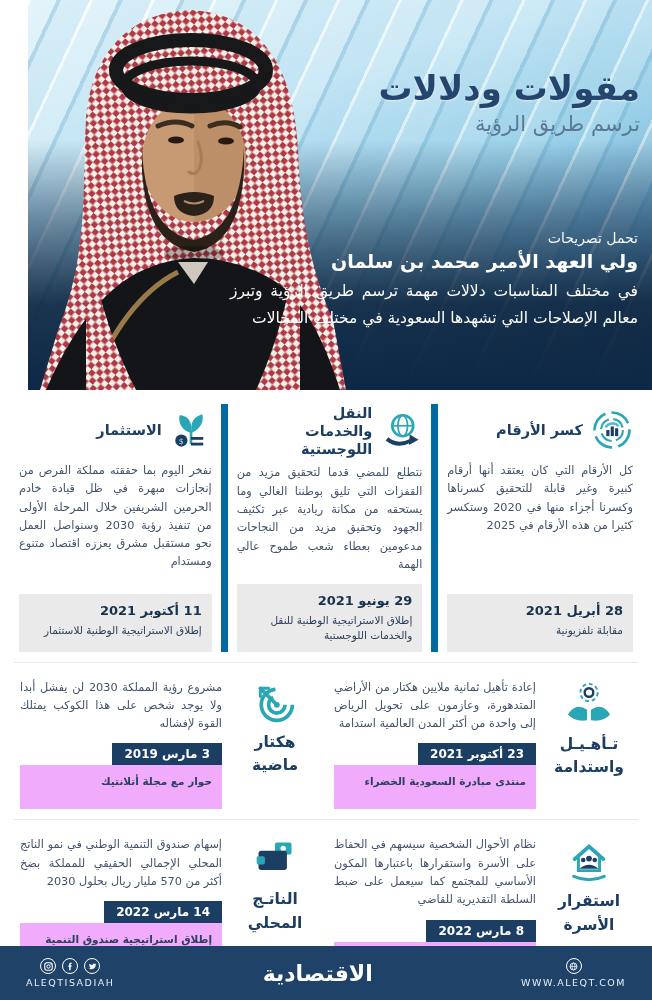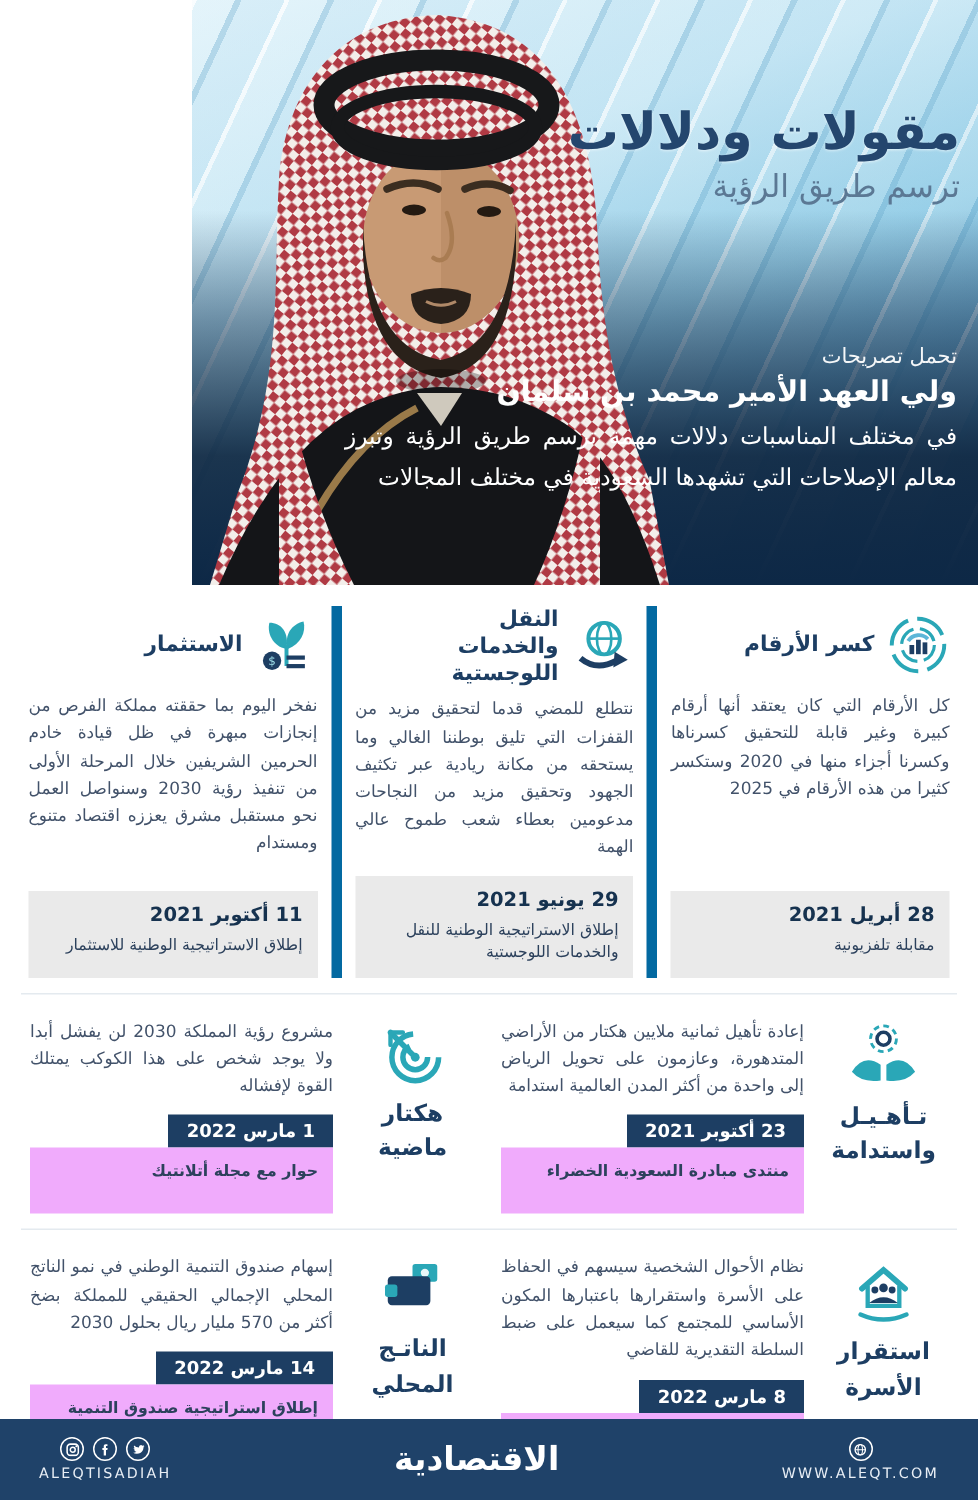--- a/index.html
+++ b/index.html
@@ -1,21 +1,21 @@
 <!DOCTYPE html>
 <html lang="ar" dir="rtl"><head>
 <meta charset="utf-8">
 <style>
   * { margin:0; padding:0; box-sizing:border-box; }
   html,body { background:#ffffff; }
   body { font-family:"DejaVu Sans", sans-serif; width:652px; }
   .page { position:relative; width:652px; height:1000px; overflow:hidden; direction:rtl; background:#fff; }
 
   
-  .hero { position:relative; width:524px; height:390px; overflow:hidden;
+  .hero { position:relative; width:624px; height:390px; overflow:hidden;
     background:
       linear-gradient(to bottom, rgba(16,44,74,0) 36%, rgba(16,44,74,.45) 55%, rgba(13,36,62,.9) 78%, #0d2846 100%),
       repeating-linear-gradient(115deg, rgba(255,255,255,.55) 0 3px, rgba(198,231,244,.35) 3px 26px, rgba(120,182,214,.5) 26px 30px, rgba(160,212,236,.32) 30px 56px),
       linear-gradient(160deg, #f4fbfe 0%, #d3ecf7 30%, #94cde6 55%, #4585b2 78%, #163a5e 100%);
     padding-left: 16px;
   }
   .hero-title-block { position:absolute; top:68px; right:12px; text-align:right; z-index:3; }
   .hero-title { font-size:34px; font-weight:bold; color:#24466e; letter-spacing:-0.5px;
     text-shadow:0 1px 2px rgba(255,255,255,.6); }
   .hero-subtitle { font-size:21px; color:#5b7894; margin-top:4px; padding-left:130px; }
@@ -212,21 +212,21 @@
           <path d="M8 8 L 24 24" stroke="#2aa7b7" stroke-width="4" stroke-linecap="round"></path>
           <path d="M8 8 L 8 17 M 8 8 L 17 8" stroke="#2aa7b7" stroke-width="3.2" stroke-linecap="round"></path>
         </svg>
         <div class="tblock-title">
           <div>هكتار</div>
           <div>ماضية</div>
         </div>
       </div>
       <div class="qcol">
         <div class="q-body">مشروع رؤية المملكة 2030 لن يفشل أبدا ولا يوجد شخص على هذا الكوكب يمتلك القوة لإفشاله</div>
-        <div class="q-dateband">1 مارس 2022</div>
+        <div class="q-dateband">3 مارس 2019</div>
         <div class="q-src">حوار مع مجلة أتلانتيك</div>
       </div>
     </div>
   </div>
 
   <div class="hr"></div>
 
   <div class="half-row">
 
     <div class="half">

